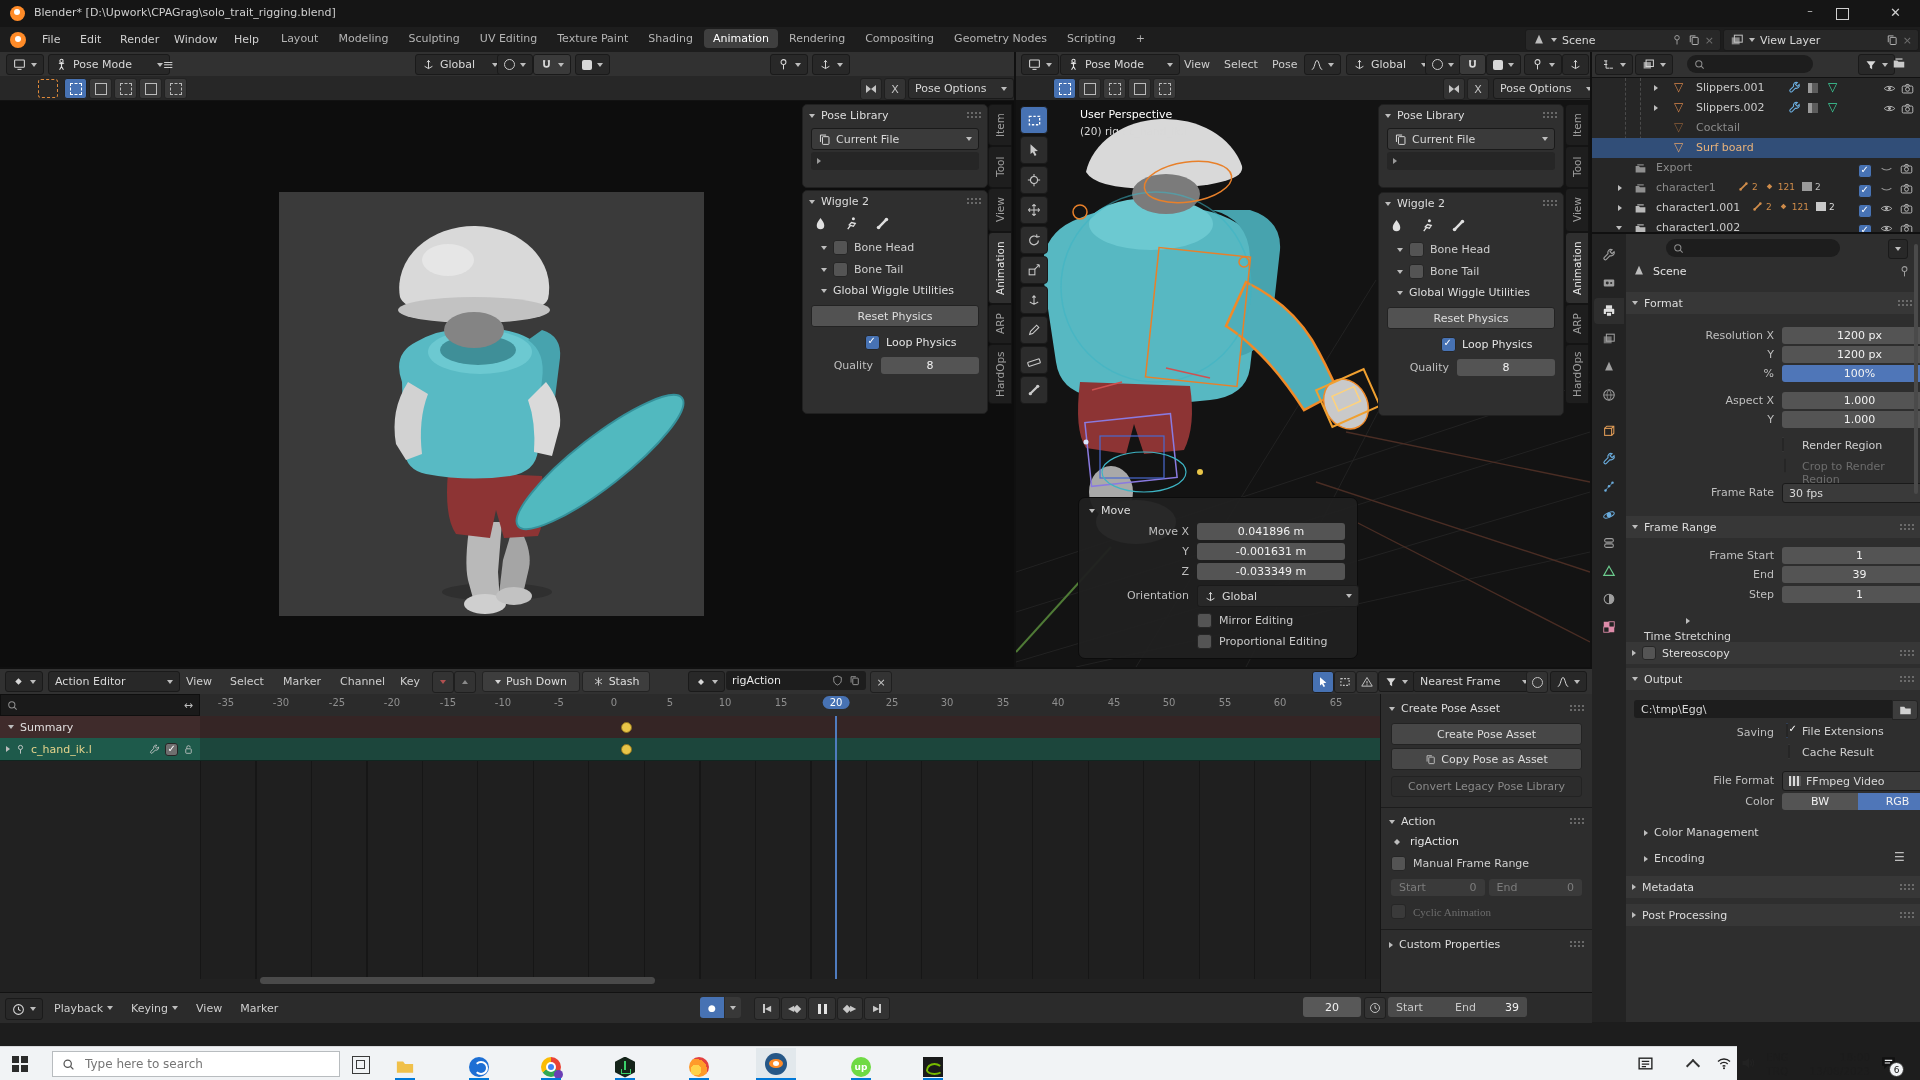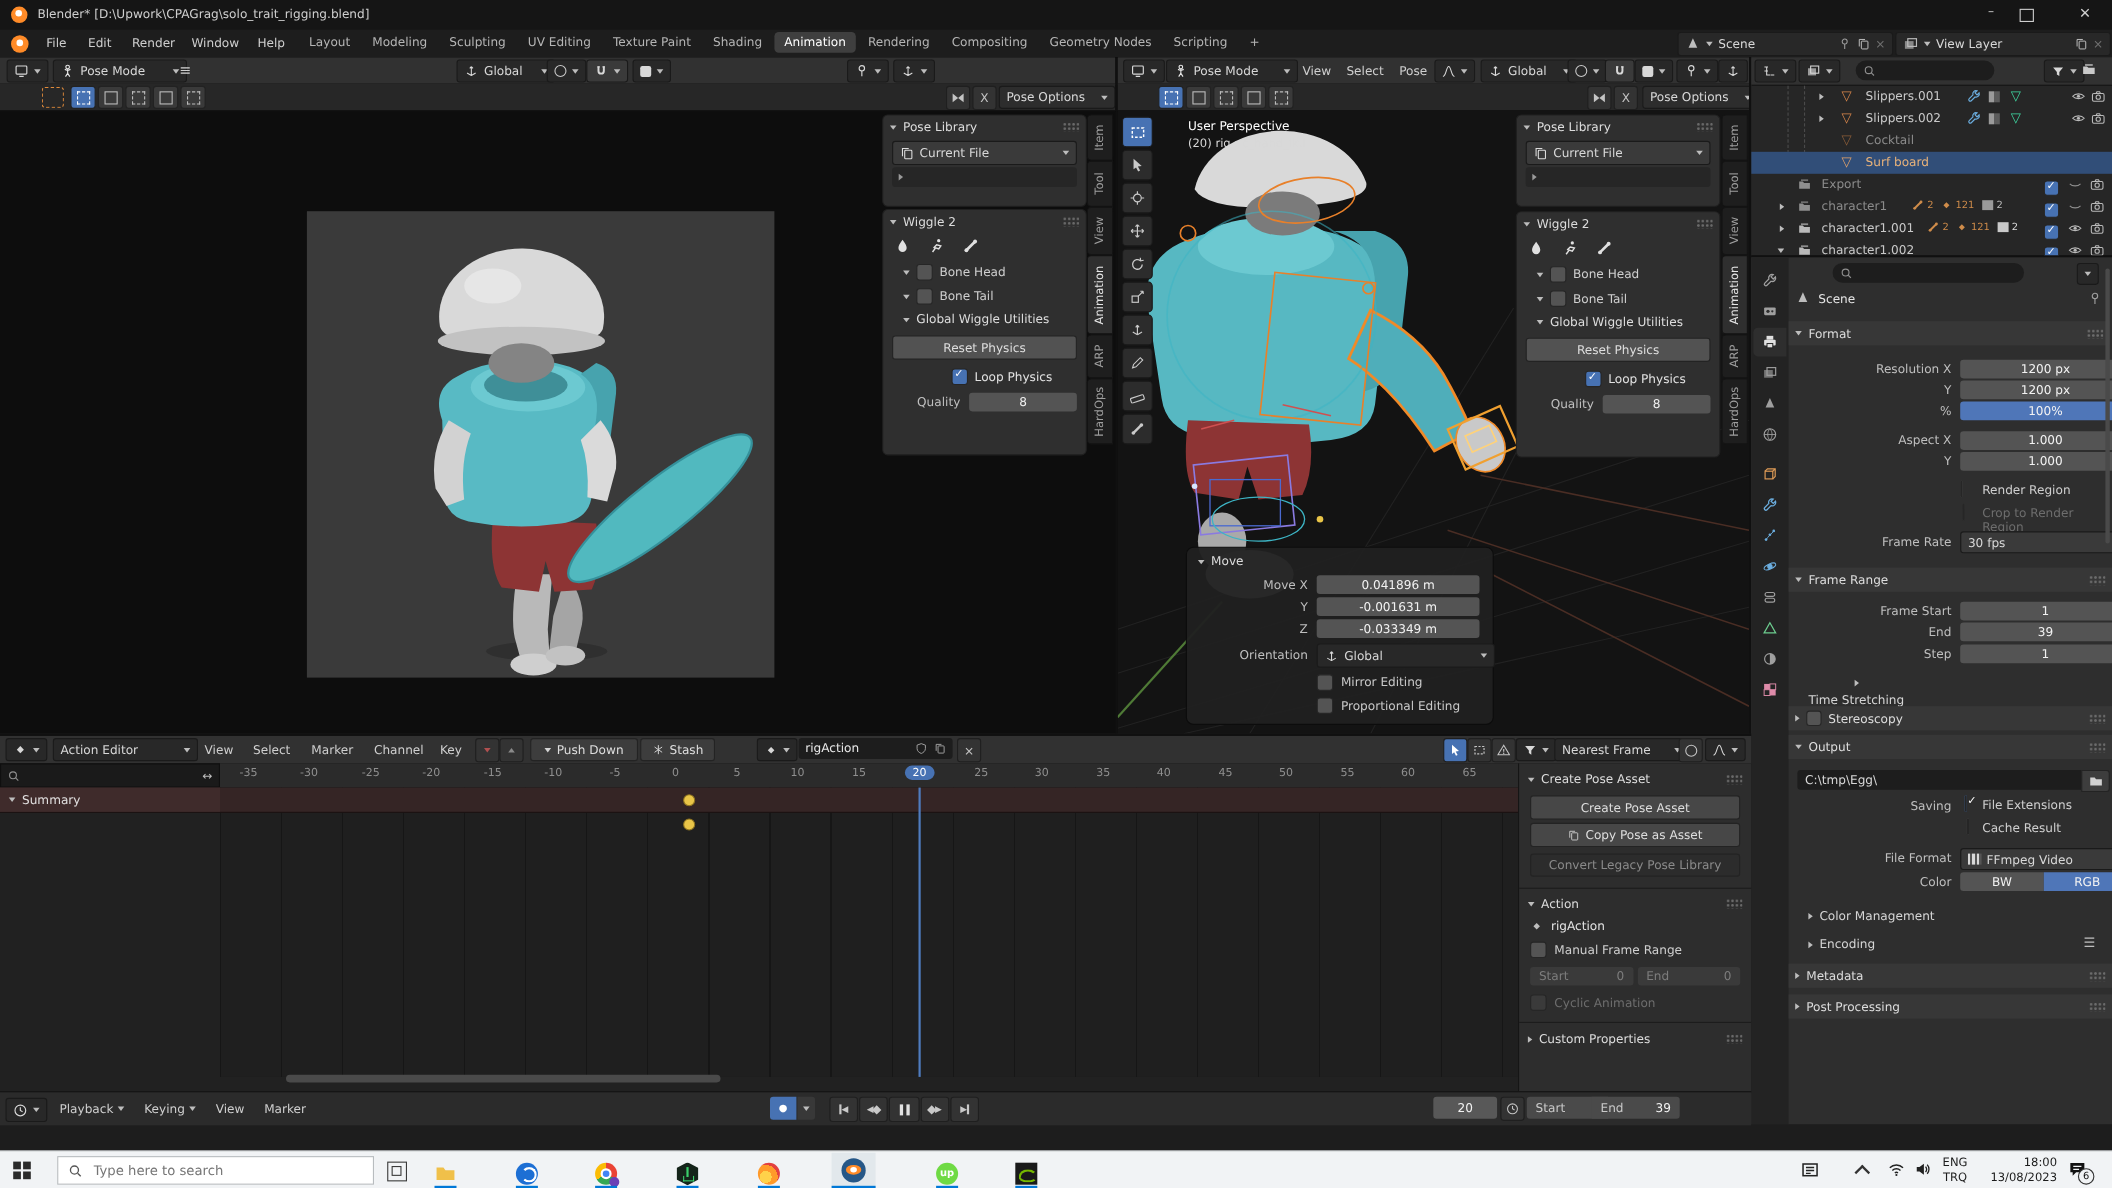--- a/index.html
+++ b/index.html
@@ -1286,20 +1286,36 @@
 
     <div class="a" style="left:200px;top:47px;width:1180px;height:263px;background:#1f1f1f;background-image:repeating-linear-gradient(90deg,rgba(0,0,0,.3) 0 1px,transparent 1px 55.5px);"></div>
 
     <div class="a f" style="left:0;top:47px;width:1380px;height:22px;background:#352525;border-bottom:1px solid #191111;">
       <div class="a f" style="left:0;top:0;width:200px;height:22px;background:#3f2b2b;gap:6px;padding-left:8px;box-sizing:border-box;">
         <span class="tri-d"></span>
           <span style="color:#e0dede;">Summary</span>
       </div>
     </div>
 
+    <div class="a f" style="left:0;top:69px;width:1380px;height:22px;background:#1c463c;border-bottom:1px solid #102620;">
+      <div class="a f" style="left:0;top:0;width:200px;height:22px;background:#1e5a4b;gap:5px;padding-left:6px;box-sizing:border-box;">
+        <span class="tri-r"></span>
+        <svg class="i" width="11" height="11" viewBox="0 0 16 16" color="#cfcfcf">
+            <use href="#i-pin"></use>
+          </svg>
+        <span style="color:#e6d48c;flex:1;">c_hand_ik.l</span>
+        <svg class="i" width="11" height="11" viewBox="0 0 16 16" color="#c9c9c9">
+            <use href="#i-wrench"></use>
+          </svg>
+        <span class="chk on" style="width:11px;height:11px;background:#6f6f6f;"></span>
+        <svg class="i" width="11" height="11" viewBox="0 0 16 16" color="#c9c9c9" style="margin-right:6px;">
+            <use href="#i-lock"></use>
+          </svg>
+      </div>
+    </div>
 
     <span class="key" style="left:621px;top:53px;"></span>
     <span class="key" style="left:621px;top:75px;"></span>
 
     <span class="a" style="left:835px;top:47px;width:2px;height:263px;background:#4f7cbf;"></span>
 
     <span class="a" style="left:260px;top:308px;width:395px;height:7px;background:#4a4a4a;border-radius:4px;"></span>
 
     <div class="a" style="left:1380px;top:25px;width:212px;height:300px;background:#2d2d2d;border-left:1px solid #151515;box-sizing:border-box;">
       <div class="ph" style="padding:8px 8px 4px;">
@@ -1340,21 +1356,21 @@
             <span>Start</span>
             <span>0</span>
           </div>
         <div class="field dis f" style="flex:1;justify-content:space-between;padding:0 8px;">
             <span>End</span>
             <span>0</span>
           </div>
       </div>
       <div class="f" style="padding:8px 10px 0;gap:7px;">
           <span class="chk dis"></span>
-          <span style="color:#6d6d6d;">Cyclic Animation</span>
+          <span style="color:#6d6d6d;font-family:Liberation Serif, serif;">Cyclic Animation</span>
         </div>
       <div style="height:1px;background:#1c1c1c;margin:10px 0 0;"></div>
       <div class="ph" style="padding:8px 8px 4px;">
           <span class="tri-r"></span>
           <span>Custom Properties</span>
           <span class="grip" style="margin-left:auto;"></span>
         </div>
     </div>
   </div>
 
@@ -1417,21 +1433,21 @@
         <span style="color:#c9c9c9;">Start</span>
         <span>1</span>
       </div>
     <div class="field f a" style="left:1447px;top:4px;width:64px;height:20px;background:#4a4a4a;justify-content:space-between;padding:0 8px;border-radius:0 3px 3px 0;">
         <span style="color:#c9c9c9;">End</span>
         <span>39</span>
       </div>
   </div>
 
 
-  <div class="a f" style="left:0;top:1046px;width:1920px;height:34px;background:#f1f3f5;border-top:1px solid #d8dadc;">
+  <div class="a f" style="left:0;top:1046px;width:1737px;height:34px;background:#f1f3f5;border-top:1px solid #d8dadc;">
     <span class="a" style="left:12px;top:9px;width:16px;height:16px;display:grid;grid-template-columns:7px 7px;grid-gap:2px;">
         <span style="background:#2b2b2b;height:7px;"></span>
         <span style="background:#2b2b2b;height:7px;"></span>
         <span style="background:#2b2b2b;height:7px;"></span>
         <span style="background:#2b2b2b;height:7px;"></span>
       </span>
     <div class="a f" style="left:52px;top:4px;width:288px;height:26px;background:#ffffff;border:1px solid #b8bcbf;padding:0 9px;gap:8px;box-sizing:border-box;">
       <svg class="i" width="13" height="13" viewBox="0 0 16 16" color="#555">
           <use href="#i-mag"></use>
         </svg>

